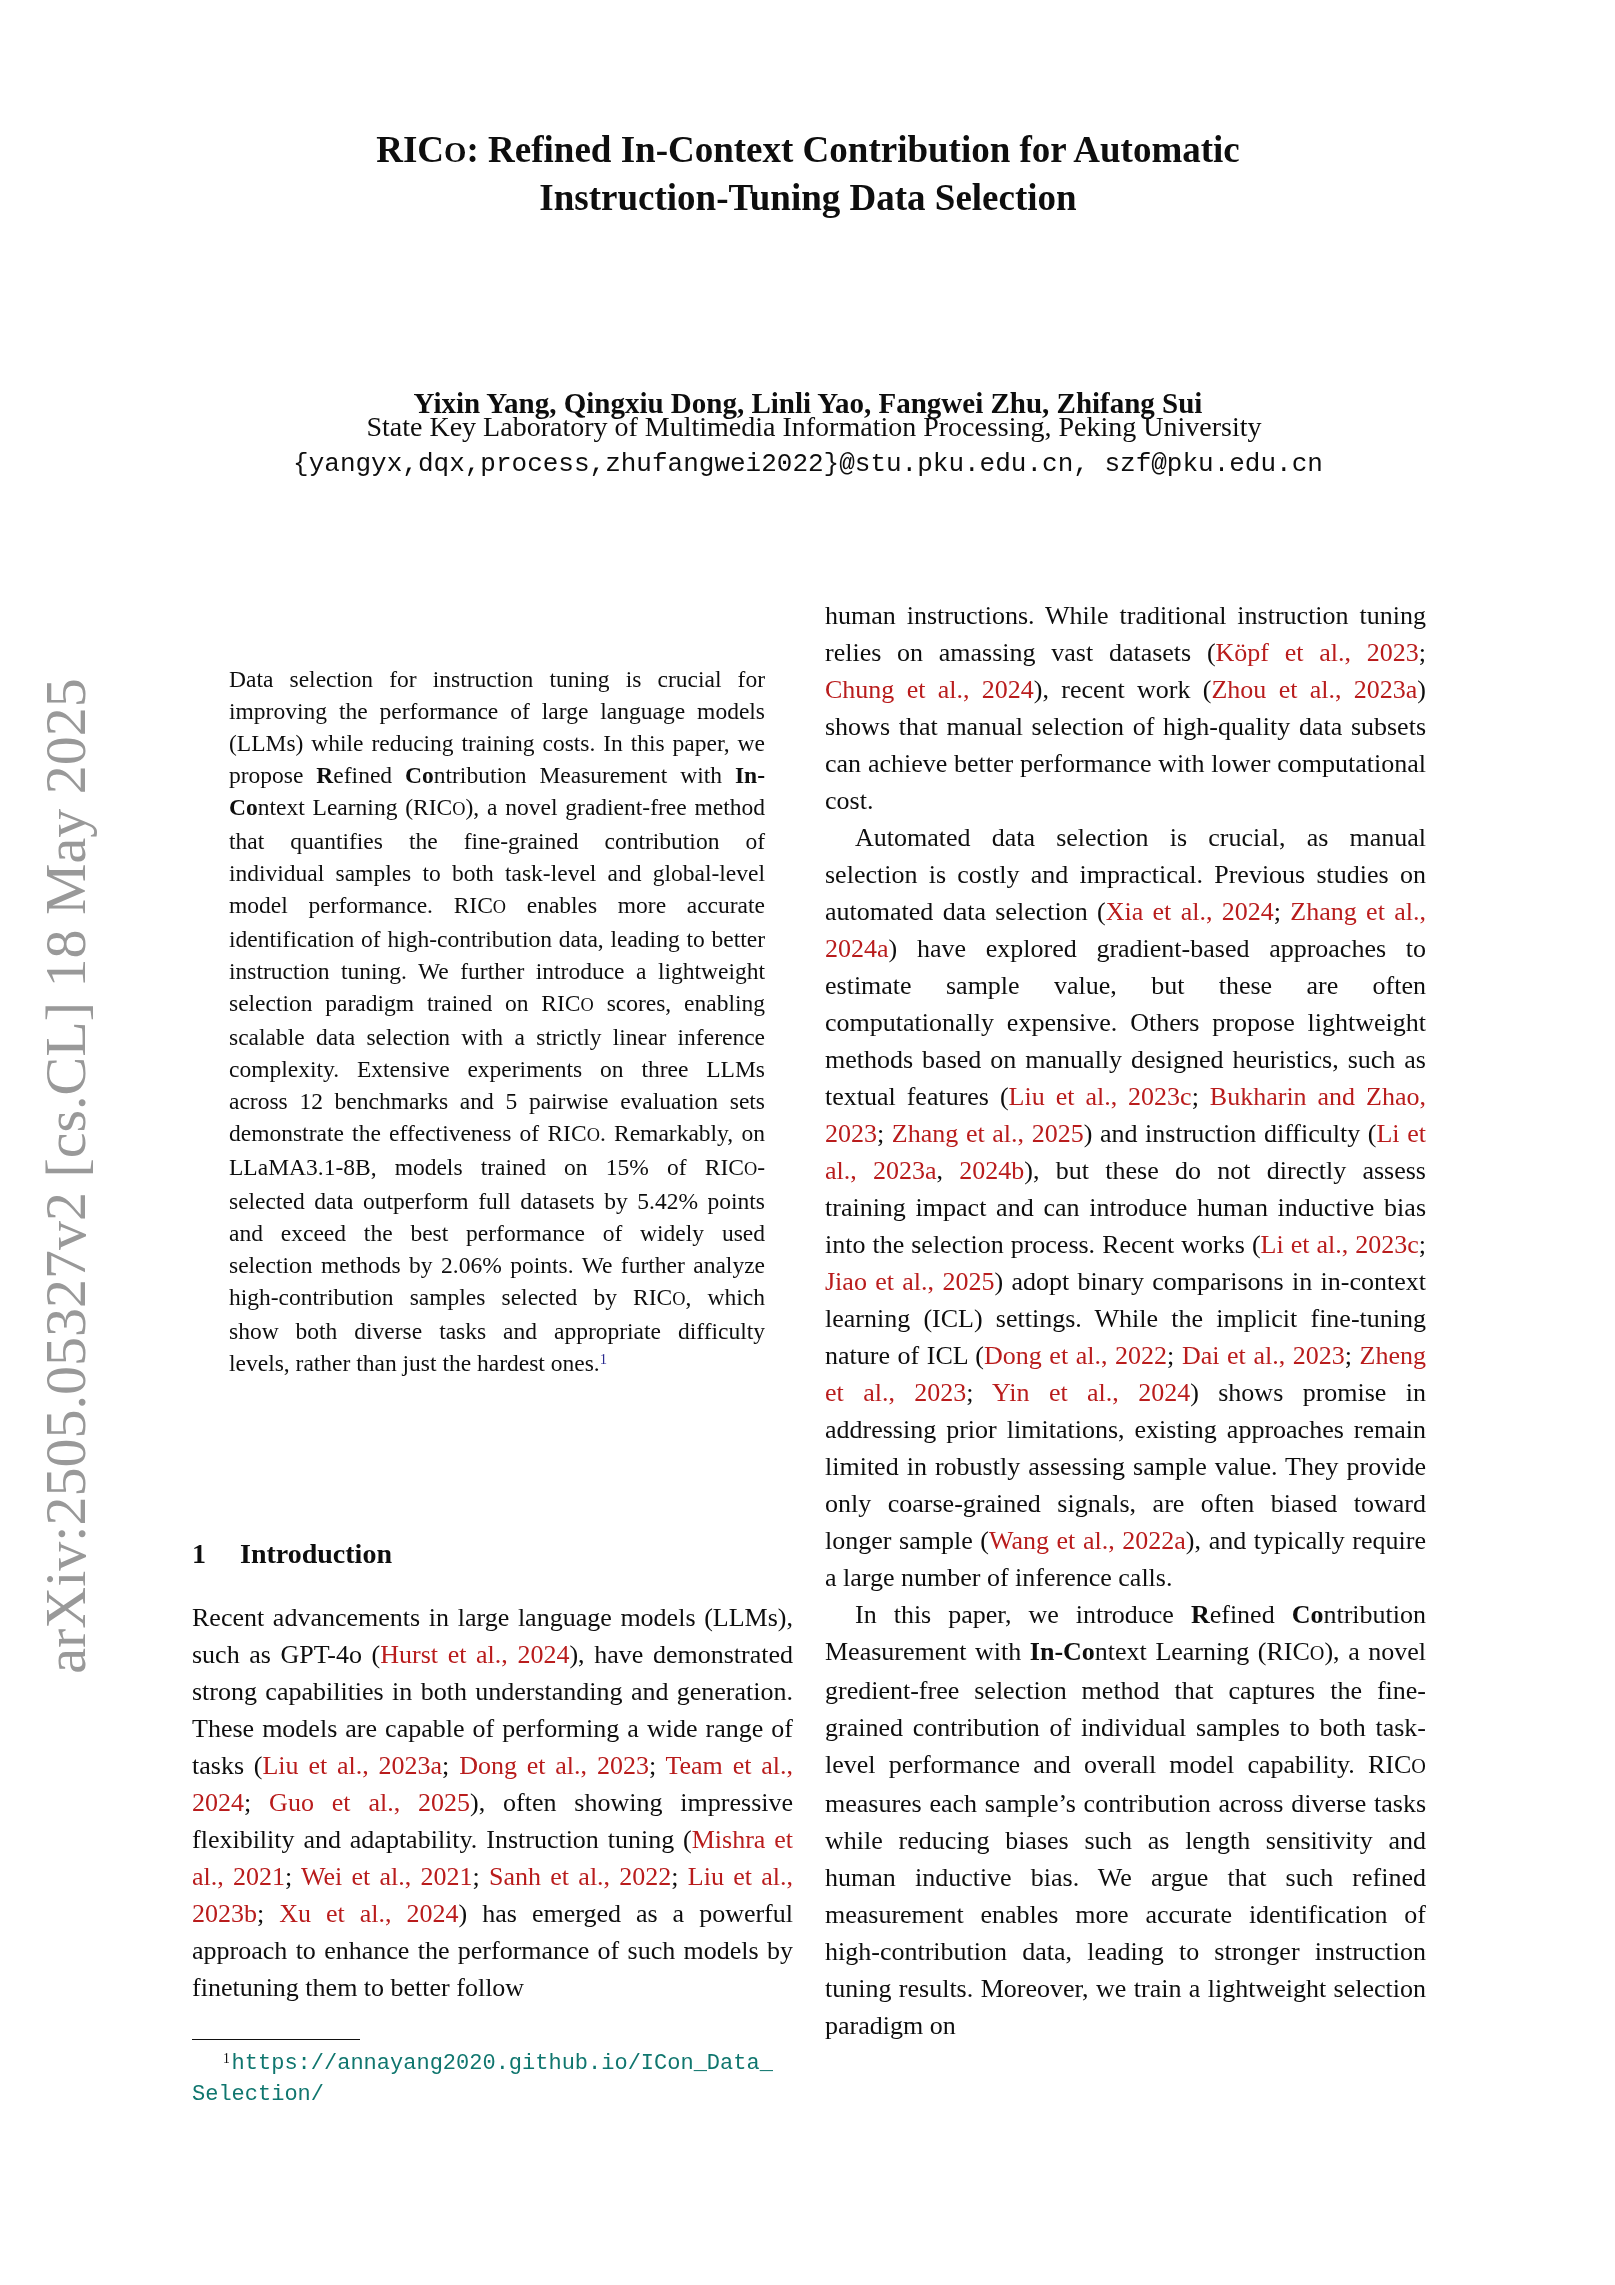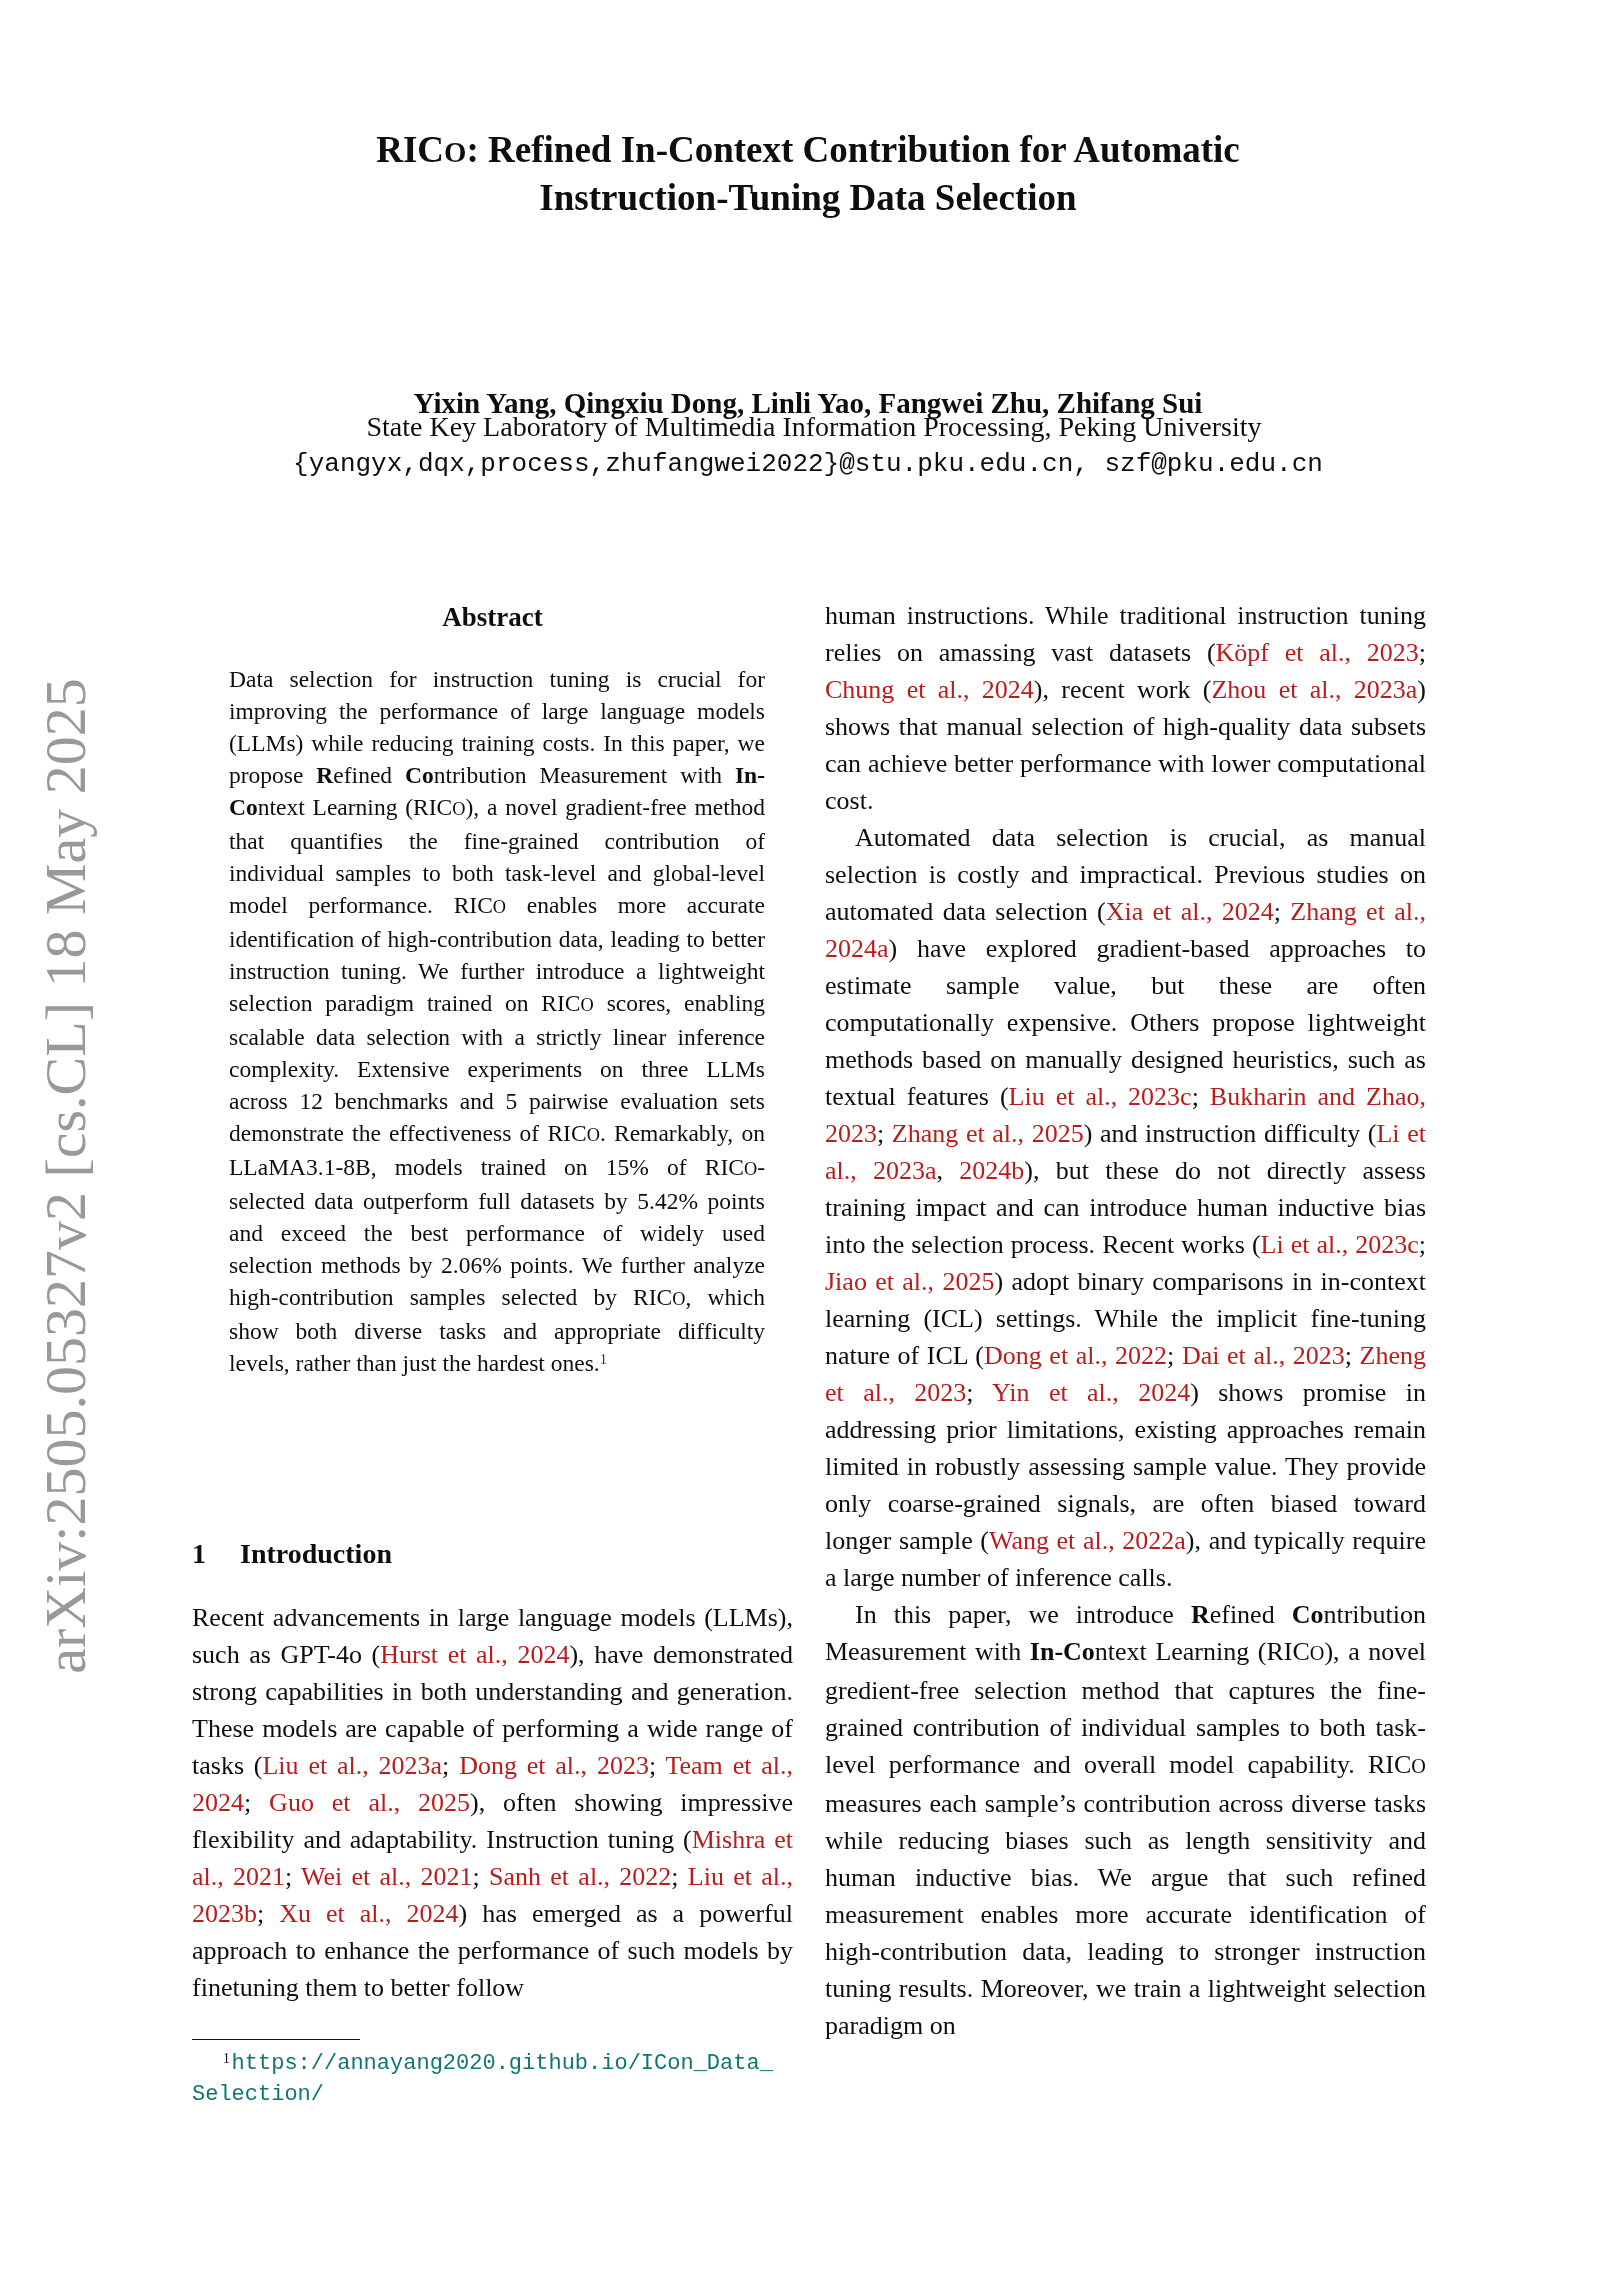--- a/index.html
+++ b/index.html
@@ -83,21 +83,20 @@
 <div class="page">
 
   <div class="watermark">arXiv:2505.05327v2  [cs.CL]  18 May 2025</div>
 
   <h1 class="title"><span><span>RIC</span><span class="seg-sc">O</span><span>: Refined In-Context Contribution for Automatic</span></span><br><span>Instruction-Tuning Data Selection</span></h1>
 
   <div class="authors">Yixin Yang, Qingxiu Dong, Linli Yao, Fangwei Zhu, Zhifang Sui</div>
   <div class="affiliation">State Key Laboratory of Multimedia Information Processing, Peking University</div>
   <div class="emails">{yangyx,dqx,process,zhufangwei2022}@stu.pku.edu.cn, szf@pku.edu.cn</div>
 
-  <div class="abstract-heading">Abstract</div>
   <p class="abstract-body"><span>Data selection for instruction tuning is crucial for improving the performance of large language models (LLMs) while reducing training costs. In this paper, we propose </span><span class="seg-b">R</span><span>efined </span><span class="seg-b">Co</span><span>ntribution Measurement with </span><span class="seg-b">In-Co</span><span>ntext Learning (</span><span>RIC</span><span class="seg-sc">O</span><span>), a novel gradient-free method that quantifies the fine-grained contribution of individual samples to both task-level and global-level model performance. </span><span>RIC</span><span class="seg-sc">O</span><span> enables more accurate identification of high-contribution data, leading to better instruction tuning. We further introduce a lightweight selection paradigm trained on </span><span>RIC</span><span class="seg-sc">O</span><span> scores, enabling scalable data selection with a strictly linear inference complexity. Extensive experiments on three LLMs across 12 benchmarks and 5 pairwise evaluation sets demonstrate the effectiveness of </span><span>RIC</span><span class="seg-sc">O</span><span>. Remarkably, on LLaMA3.1-8B, models trained on 15% of </span><span>RIC</span><span class="seg-sc">O</span><span>-selected data outperform full datasets by 5.42% points and exceed the best performance of widely used selection methods by 2.06% points. We further analyze high-contribution samples selected by </span><span>RIC</span><span class="seg-sc">O</span><span>, which show both diverse tasks and appropriate difficulty levels, rather than just the hardest ones.</span><span class="seg-sup">1</span></p>
 
   <h2 class="section-heading"><span class="section-number">1</span><span>Introduction</span></h2>
 
   <p class="intro-para"><span>Recent advancements in large language models (LLMs), such as GPT-4o (</span><span class="seg-cite">Hurst et al., 2024</span><span>), have demonstrated strong capabilities in both understanding and generation. These models are capable of performing a wide range of tasks (</span><span class="seg-cite">Liu et al., 2023a</span><span>; </span><span class="seg-cite">Dong et al., 2023</span><span>; </span><span class="seg-cite">Team et al., 2024</span><span>; </span><span class="seg-cite">Guo et al., 2025</span><span>), often showing impressive flexibility and adaptability. Instruction tuning (</span><span class="seg-cite">Mishra et al., 2021</span><span>; </span><span class="seg-cite">Wei et al., 2021</span><span>; </span><span class="seg-cite">Sanh et al., 2022</span><span>; </span><span class="seg-cite">Liu et al., 2023b</span><span>; </span><span class="seg-cite">Xu et al., 2024</span><span>) has emerged as a powerful approach to enhance the performance of such models by finetuning them to better follow</span></p>
 
   <div class="footnote">
     <div class="footnote-rule"></div>
     <div class="footnote-line1"><span class="fn-sup">1</span><span class="fn-url">https://annayang2020.github.io/ICon_Data_</span></div>
     <div class="fn-url">Selection/</div>

